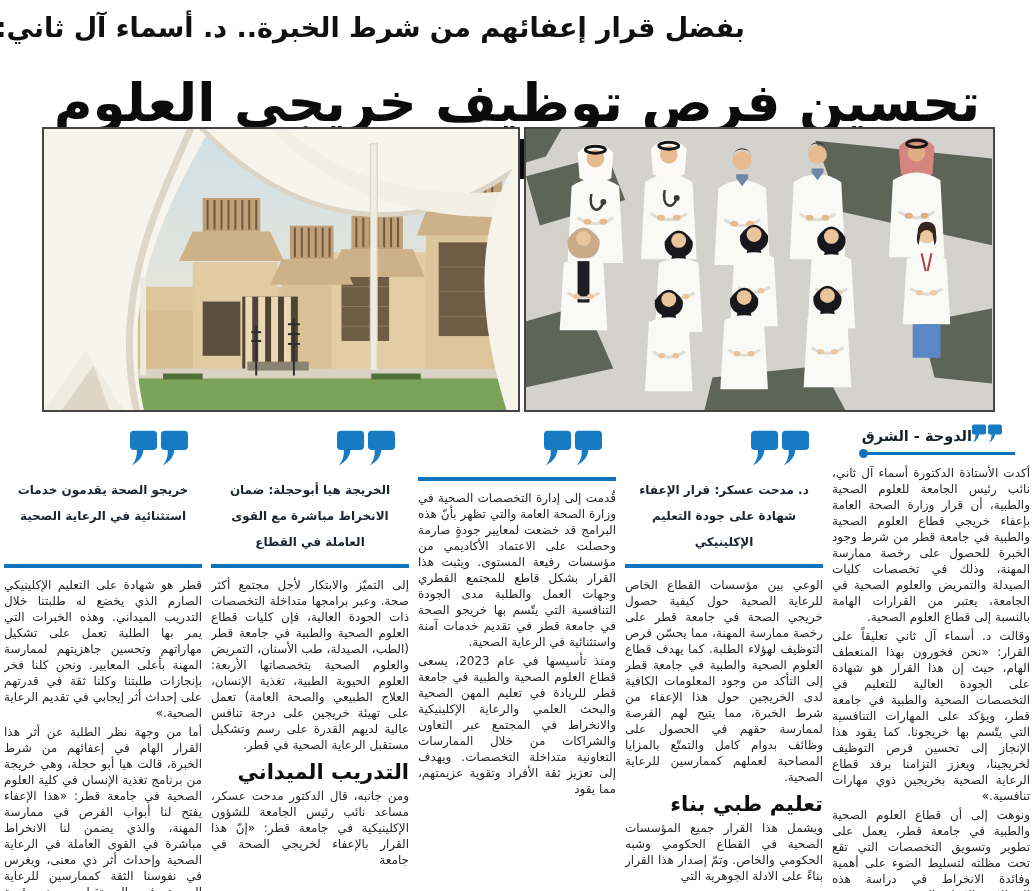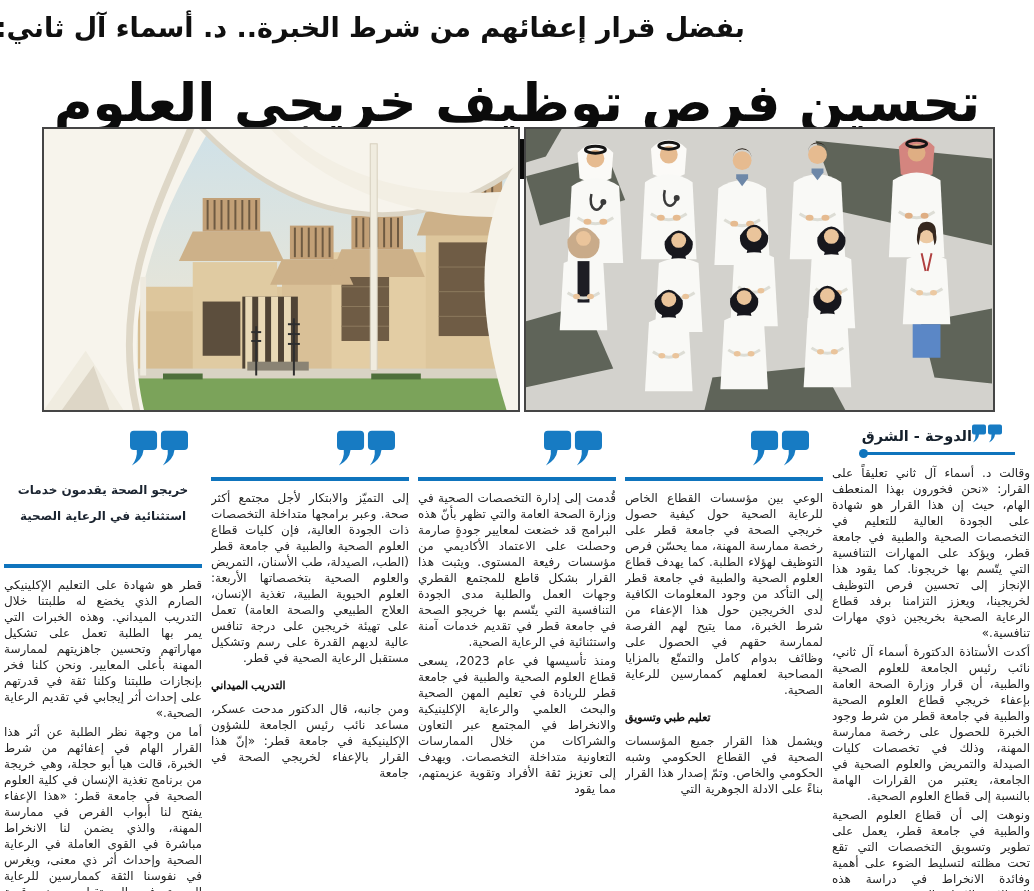--- a/index.html
+++ b/index.html
@@ -20,21 +20,21 @@
   .cols{position:absolute;top:420px;right:4px;left:4px;bottom:0;display:flex;gap:9px;overflow:hidden;}
   .col{flex:1 1 0;min-width:0;overflow:hidden;}
 
   .qwrap{text-align:right;padding:10px 14px 0 0;height:48px;box-sizing:border-box;}
   .quote{width:58px;height:38px;}
   .quote path{fill:#177bc3;}
   .chead{margin:9px 1px 0;font-size:12px;font-weight:bold;color:#1b2430;text-align:center;line-height:26px;min-height:78px;}
   .crule{height:4px;background:#0f74bd;margin-top:9px;}
   .cbody{margin-top:9px;font-size:12px;line-height:16px;text-align:justify;color:#262626;}
   .cbody p{margin:0 0 3px;}
-  .subhead{font-size:11px;font-weight:bold;color:#0e0e0e;text-align:left;margin:11px 0 8px;font-family:Liberation Serif, serif;}
+  .subhead{font-size:21px;font-weight:bold;color:#0e0e0e;text-align:right;margin:11px 0 8px;}
 
   
   .byline-row{display:flex;align-items:flex-end;padding:4px 28px 0 0;}
   .bq{width:30px;height:20px;flex:0 0 auto;}
   .bq path{fill:#177bc3;}
   .byline-text{font-size:14.5px;font-weight:bold;color:#15202c;white-space:nowrap;}
   .byline-rule{position:relative;height:3px;background:#0f74bd;margin:8px 15px 10px 33px;}
   .byline-rule .dot{position:absolute;left:-6px;top:-3px;width:9px;height:9px;border-radius:50%;background:#0f74bd;}
 </style>
 </head>
@@ -280,37 +280,38 @@
         <svg class="bq" viewBox="0 0 60 38">
           <path d="M4 0 H24 Q28 0 28 4 V16 Q28 20 24 20 H14 Q13 30 2 36 Q8 28 7 20 H4 Q0 20 0 16 V4 Q0 0 4 0 Z"></path>
           <path transform="translate(32,0)" d="M4 0 H24 Q28 0 28 4 V16 Q28 20 24 20 H14 Q13 30 2 36 Q8 28 7 20 H4 Q0 20 0 16 V4 Q0 0 4 0 Z"></path>
         </svg>
         <span class="byline-text">الدوحة - الشرق</span>
       </div>
       <div class="byline-rule">
           <span class="dot"></span>
         </div>
       <div class="cbody">
+        <p>أكدت الأستاذة الدكتورة أسماء آل ثاني، نائب رئيس الجامعة للعلوم الصحية والطبية، أن قرار وزارة الصحة العامة بإعفاء خريجي قطاع العلوم الصحية والطبية في جامعة قطر من شرط وجود الخبرة للحصول على رخصة ممارسة المهنة، وذلك في تخصصات كليات الصيدلة والتمريض والعلوم الصحية في الجامعة، يعتبر من القرارات الهامة بالنسبة إلى قطاع العلوم الصحية.</p>
         <p>وقالت د. أسماء آل ثاني تعليقاً على القرار: «نحن فخورون بهذا المنعطف الهام، حيث إن هذا القرار هو شهادة على الجودة العالية للتعليم في التخصصات الصحية والطبية في جامعة قطر، ويؤكد على المهارات التنافسية التي يتّسم بها خريجونا. كما يقود هذا الإنجاز إلى تحسين فرص التوظيف لخريجينا، ويعزز التزامنا برفد قطاع الرعاية الصحية بخريجين ذوي مهارات تنافسية.»</p>
-        <p>أكدت الأستاذة الدكتورة أسماء آل ثاني، نائب رئيس الجامعة للعلوم الصحية والطبية، أن قرار وزارة الصحة العامة بإعفاء خريجي قطاع العلوم الصحية والطبية في جامعة قطر من شرط وجود الخبرة للحصول على رخصة ممارسة المهنة، وذلك في تخصصات كليات الصيدلة والتمريض والعلوم الصحية في الجامعة، يعتبر من القرارات الهامة بالنسبة إلى قطاع العلوم الصحية.</p>
         <p>ونوهت إلى أن قطاع العلوم الصحية والطبية في جامعة قطر، يعمل على تطوير وتسويق التخصصات التي تقع تحت مظلته لتسليط الضوء على أهمية وفائدة الانخراط في دراسة هذه المجالات، بالإضافة إلى نشر</p>
       </div>
     </section>
 
     <section class="col">
       <div class="qwrap">
         <svg class="quote" viewBox="0 0 60 38">
           <path d="M4 0 H24 Q28 0 28 4 V16 Q28 20 24 20 H14 Q13 30 2 36 Q8 28 7 20 H4 Q0 20 0 16 V4 Q0 0 4 0 Z"></path>
           <path transform="translate(32,0)" d="M4 0 H24 Q28 0 28 4 V16 Q28 20 24 20 H14 Q13 30 2 36 Q8 28 7 20 H4 Q0 20 0 16 V4 Q0 0 4 0 Z"></path>
         </svg>
       </div>
+      <h2 class="chead">د. مدحت عسكر: قرار الإعفاء شهادة على جودة التعليم الإكلينيكي</h2>
       <div class="crule"></div>
       <div class="cbody">
         <p>الوعي بين مؤسسات القطاع الخاص للرعاية الصحية حول كيفية حصول خريجي الصحة في جامعة قطر على رخصة ممارسة المهنة، مما يحسّن فرص التوظيف لهؤلاء الطلبة. كما يهدف قطاع العلوم الصحية والطبية في جامعة قطر إلى التأكد من وجود المعلومات الكافية لدى الخريجين حول هذا الإعفاء من شرط الخبرة، مما يتيح لهم الفرصة لممارسة حقهم في الحصول على وظائف بدوام كامل والتمتّع بالمزايا المصاحبة لعملهم كممارسين للرعاية الصحية.</p>
-        <h3 class="subhead">تعليم طبي وتسويق</h3>
+        <h3 class="subhead">تعليم طبي بناء</h3>
         <p>ويشمل هذا القرار جميع المؤسسات الصحية في القطاع الحكومي وشبه الحكومي والخاص. وتمّ إصدار هذا القرار بناءً على الادلة الجوهرية التي</p>
       </div>
     </section>
 
     <section class="col">
       <div class="qwrap">
         <svg class="quote" viewBox="0 0 60 38">
           <path d="M4 0 H24 Q28 0 28 4 V16 Q28 20 24 20 H14 Q13 30 2 36 Q8 28 7 20 H4 Q0 20 0 16 V4 Q0 0 4 0 Z"></path>
           <path transform="translate(32,0)" d="M4 0 H24 Q28 0 28 4 V16 Q28 20 24 20 H14 Q13 30 2 36 Q8 28 7 20 H4 Q0 20 0 16 V4 Q0 0 4 0 Z"></path>
         </svg>
@@ -322,20 +323,21 @@
       </div>
     </section>
 
     <section class="col">
       <div class="qwrap">
         <svg class="quote" viewBox="0 0 60 38">
           <path d="M4 0 H24 Q28 0 28 4 V16 Q28 20 24 20 H14 Q13 30 2 36 Q8 28 7 20 H4 Q0 20 0 16 V4 Q0 0 4 0 Z"></path>
           <path transform="translate(32,0)" d="M4 0 H24 Q28 0 28 4 V16 Q28 20 24 20 H14 Q13 30 2 36 Q8 28 7 20 H4 Q0 20 0 16 V4 Q0 0 4 0 Z"></path>
         </svg>
       </div>
+      <h2 class="chead">الخريجة هيا أبوحجلة: ضمان الانخراط مباشرة مع القوى العاملة في القطاع</h2>
       <div class="crule"></div>
       <div class="cbody">
         <p>إلى التميّز والابتكار لأجل مجتمع أكثر صحة. وعبر برامجها متداخلة التخصصات ذات الجودة العالية، فإن كليات قطاع العلوم الصحية والطبية في جامعة قطر (الطب، الصيدلة، طب الأسنان، التمريض والعلوم الصحية بتخصصاتها الأربعة: العلوم الحيوية الطبية، تغذية الإنسان، العلاج الطبيعي والصحة العامة) تعمل على تهيئة خريجين على درجة تنافس عالية لديهم القدرة على رسم وتشكيل مستقبل الرعاية الصحية في قطر.</p>
         <h3 class="subhead">التدريب الميداني</h3>
         <p>ومن جانبه، قال الدكتور مدحت عسكر، مساعد نائب رئيس الجامعة للشؤون الإكلينيكية في جامعة قطر: «إنّ هذا القرار بالإعفاء لخريجي الصحة في جامعة</p>
       </div>
     </section>
 
     <section class="col">
       <div class="qwrap">

